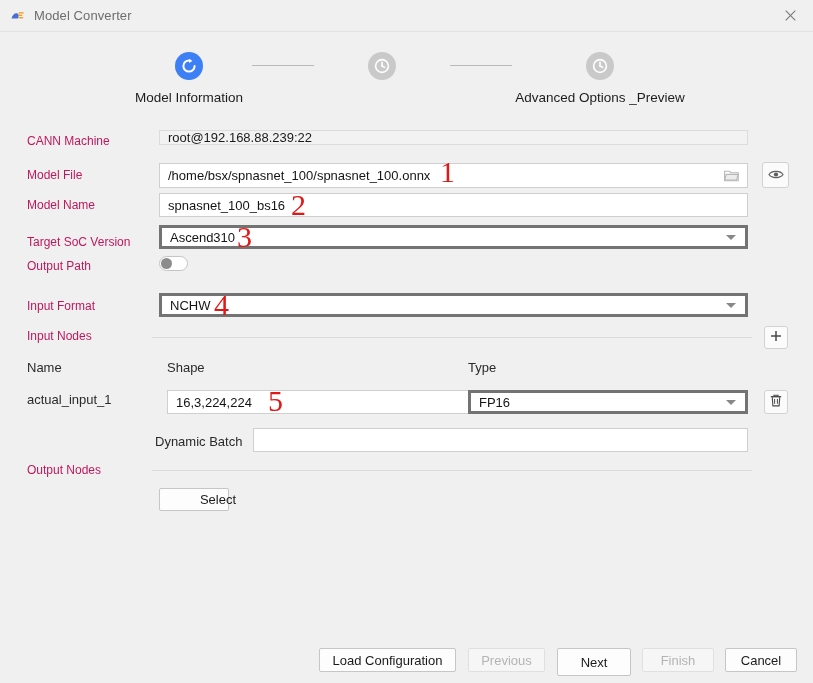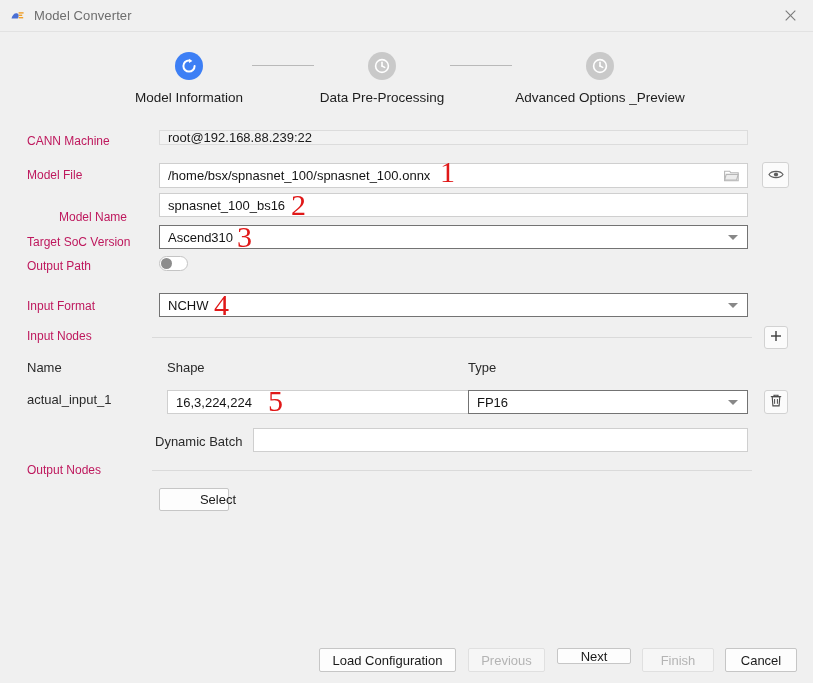--- a/index.html
+++ b/index.html
@@ -129,21 +129,21 @@
     background: #f2f2f2;
     border-color: #dcdcdc;
     color: #1a1a1a;
   }
   .txt.empty { color: #999; }
 
   .sel {
     position: absolute;
     box-sizing: border-box;
     background: #ffffff;
-    border: 1px solid #737373;
+    border: 3px solid #737373;
     font-size: 13px;
     color: #141414;
     padding: 0 8px;
     display: flex;
     align-items: center;
   }
   .sel .caret {
     position: absolute;
     right: 9px; top: 50%;
     margin-top: -2px;
@@ -268,21 +268,20 @@
   <div class="step" style="left:272px;">
     <div class="circle idle">
       <span class="icon-clock">
         <svg width="16" height="16" viewBox="0 0 16 16">
           <circle cx="8" cy="8" r="6.4" fill="none" stroke="#ffffff" stroke-width="1.6"></circle>
           <line x1="8" y1="8" x2="8" y2="4.4" stroke="#ffffff" stroke-width="1.6" stroke-linecap="round"></line>
           <line x1="8" y1="8" x2="10.7" y2="9.4" stroke="#ffffff" stroke-width="1.6" stroke-linecap="round"></line>
         </svg>
       </span>
     </div>
-    <div class="label">Data Pre-Processing</div>
   </div>
 
   <div class="step" style="left:490px;">
     <div class="circle idle">
       <span class="icon-clock">
         <svg width="16" height="16" viewBox="0 0 16 16">
           <circle cx="8" cy="8" r="6.4" fill="none" stroke="#ffffff" stroke-width="1.6"></circle>
           <line x1="8" y1="8" x2="8" y2="4.4" stroke="#ffffff" stroke-width="1.6" stroke-linecap="round"></line>
           <line x1="8" y1="8" x2="10.7" y2="9.4" stroke="#ffffff" stroke-width="1.6" stroke-linecap="round"></line>
         </svg>
@@ -307,21 +306,21 @@
 </div>
 <div class="icon-btn" style="left:762px; top:162px; width:27px; height:26px;">
   <span>
     <svg width="16" height="11" viewBox="0 0 16 11">
       <path d="M1 5.5 C3.6 1.4 12.4 1.4 15 5.5 C12.4 9.6 3.6 9.6 1 5.5 Z" fill="none" stroke="#5e5e5e" stroke-width="1.2"></path>
       <circle cx="8" cy="5.5" r="2.1" fill="#5e5e5e"></circle>
     </svg>
   </span>
 </div>
 
-<div class="form-label" style="left:27px; top:210px;margin-left:32px;">Model Name</div>
+<div class="form-label" style="left:27px; top:198px;">Model Name</div>
 <div class="txt" style="left:159px; top:193px; width:589px; height:24px;">spnasnet_100_bs16</div>
 
 <div class="form-label" style="left:27px; top:235px;">Target SoC Version</div>
 <div class="sel" style="left:159px; top:225px; width:589px; height:24px;">
   <span>Ascend310</span>
   <span class="caret"></span>
 </div>
 
 <div class="form-label" style="left:27px; top:259px;">Output Path</div>
 <div class="toggle" style="left:159px; top:256px;">
@@ -369,21 +368,21 @@
 
 <div class="sub-label" style="left:155px; top:434px;">Dynamic Batch</div>
 <div class="txt empty" style="left:253px; top:428px; width:495px; height:24px;" title="Dynamic Batch"></div>
 
 <div class="form-label" style="left:27px; top:463px;">Output Nodes</div>
 <div class="hr" style="left:152px; top:470px; width:600px;"></div>
 <div class="btn" style="left:159px; top:488px; width:70px; height:23px;padding-left:48px;">Select</div>
 
 <div class="btn" style="left:319px; top:648px; width:137px; height:24px;">Load Configuration</div>
 <div class="btn disabled" style="left:468px; top:648px; width:77px; height:24px;">Previous</div>
-<div class="btn" style="left:557px; top:648px; width:74px; height:16px;">Next</div>
+<div class="btn" style="left:557px; top:648px; width:74px; height:28px;">Next</div>
 <div class="btn disabled" style="left:642px; top:648px; width:72px; height:24px;">Finish</div>
 <div class="btn" style="left:725px; top:648px; width:72px; height:24px;">Cancel</div>
 
 <div class="annot" style="left:440px; top:157px;">1</div>
 <div class="annot" style="left:291px; top:190px;">2</div>
 <div class="annot" style="left:237px; top:222px;">3</div>
 <div class="annot" style="left:214px; top:290px;">4</div>
 <div class="annot" style="left:268px; top:386px;">5</div>
 
 </body></html>

